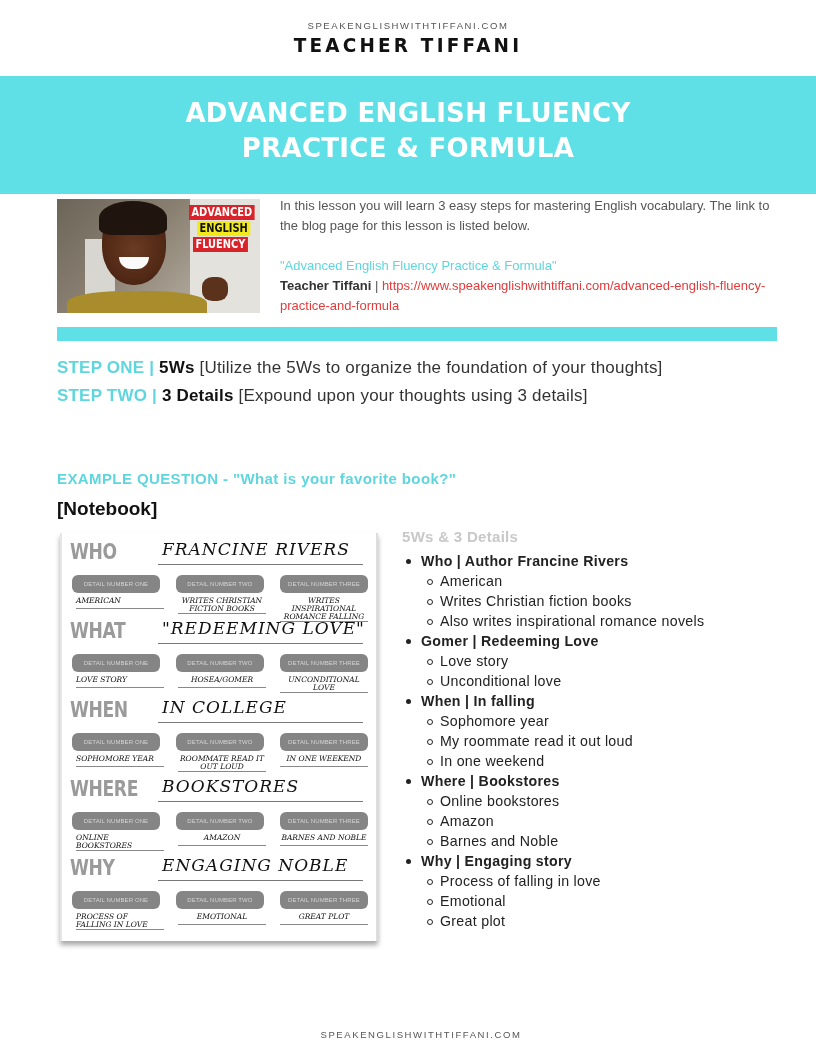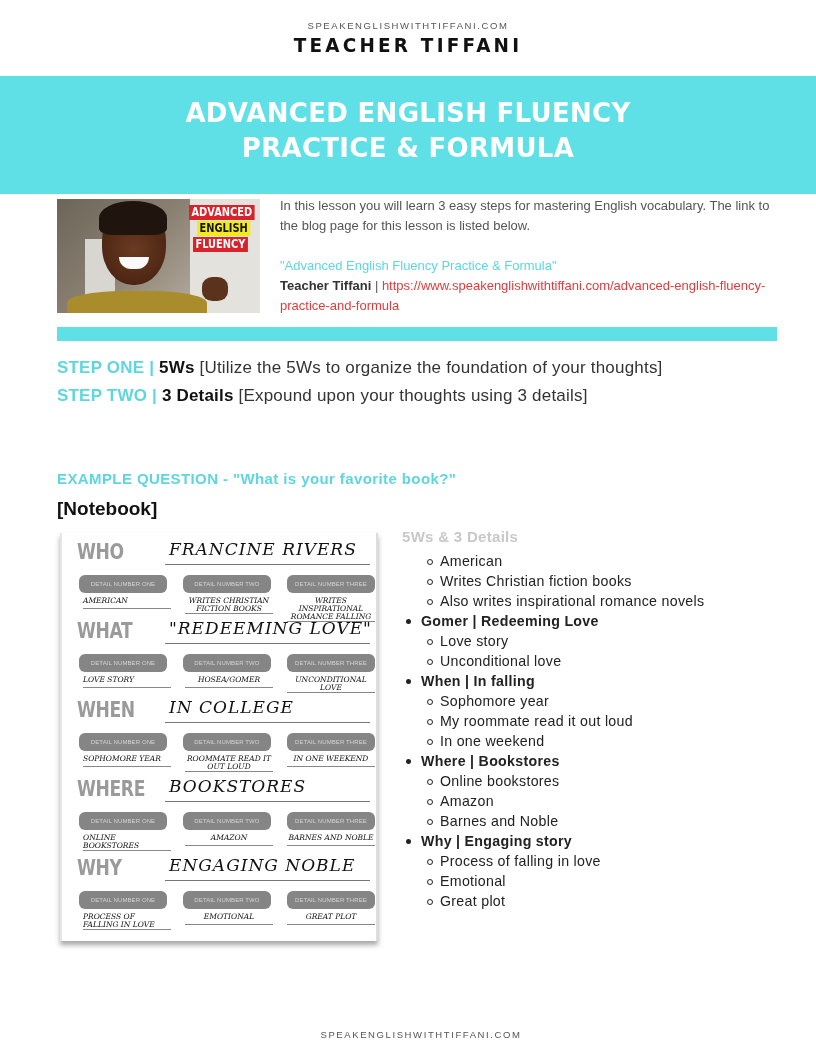--- a/index.html
+++ b/index.html
@@ -68,21 +68,21 @@
       position: absolute; top: 470px; left: 57px; font-size: 15px; font-weight: bold;
       color: #5fd6de; letter-spacing: 0.4px;
     }
     .notebook-label { position: absolute; top: 498px; left: 57px; font-size: 19px; font-weight: bold; color: #111; }
 
     .notebook {
       position: absolute; top: 533px; left: 60px; width: 318px; height: 408px; background: #fff;
       border-left: 2px solid #e6e6e6; border-right: 2px solid #ddd;
       box-shadow: 0 4px 5px rgba(0,0,0,0.35);
     }
-    .nb-section { position: absolute; left: 7px; width: 261px; height: 78px; }
+    .nb-section { position: absolute; left: 0; width: 261px; height: 78px; }
     .nb-word {
       position: absolute; left: 8px; top: 2px; font-family: "DejaVu Sans", sans-serif; font-weight: bold;
       font-size: 22px; color: #9a9a9a; transform: scaleX(0.78); transform-origin: left; letter-spacing: -0.5px;
     }
     .nb-answer {
       position: absolute; left: 96px; top: 2px; width: 205px; border-bottom: 1px solid #777;
       font-family: "DejaVu Serif", serif; font-style: italic; font-size: 17px; color: #111;
       padding-left: 4px; height: 26px; white-space: nowrap; letter-spacing: 1px;
     }
     .nb-pill {
@@ -208,20 +208,21 @@
     <div class="nb-pill p2">DETAIL NUMBER TWO</div>
     <div class="nb-pill p3">DETAIL NUMBER THREE</div>
     <div class="nb-detail d1">PROCESS OF FALLING IN LOVE</div>
     <div class="nb-detail d2">EMOTIONAL</div>
     <div class="nb-detail d3">GREAT PLOT</div>
   </div>
 </div>
 
 <div class="list-title">5Ws &amp; 3 Details</div>
 <div class="outline">
+  <div class="top-item">Who | Author Francine Rivers</div>
   <div class="sub-item">American</div>
   <div class="sub-item">Writes Christian fiction books</div>
   <div class="sub-item">Also writes inspirational romance novels</div>
   <div class="top-item">Gomer | Redeeming Love</div>
   <div class="sub-item">Love story</div>
   <div class="sub-item">Unconditional love</div>
   <div class="top-item">When | In falling</div>
   <div class="sub-item">Sophomore year</div>
   <div class="sub-item">My roommate read it out loud</div>
   <div class="sub-item">In one weekend</div>

